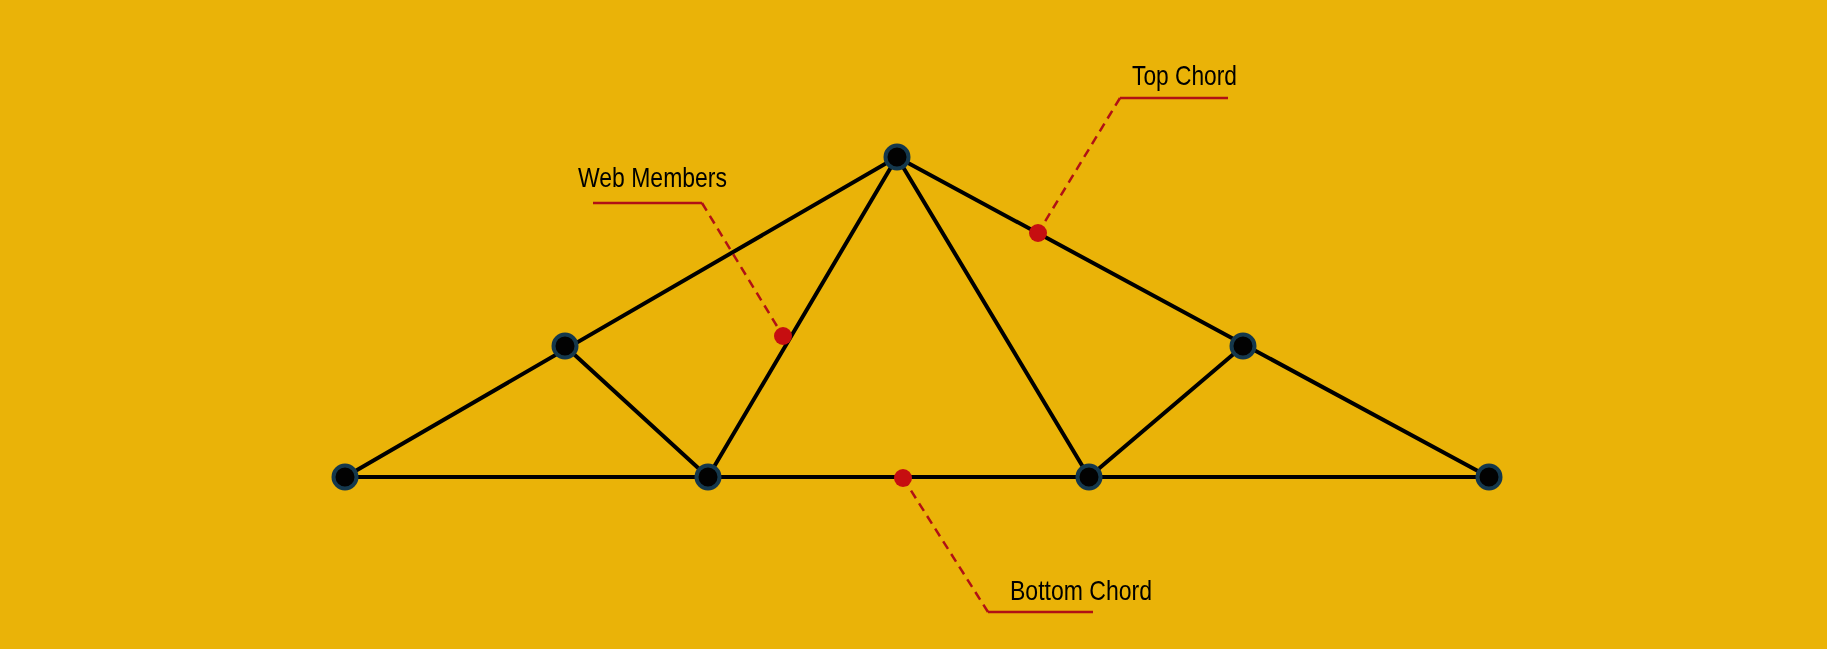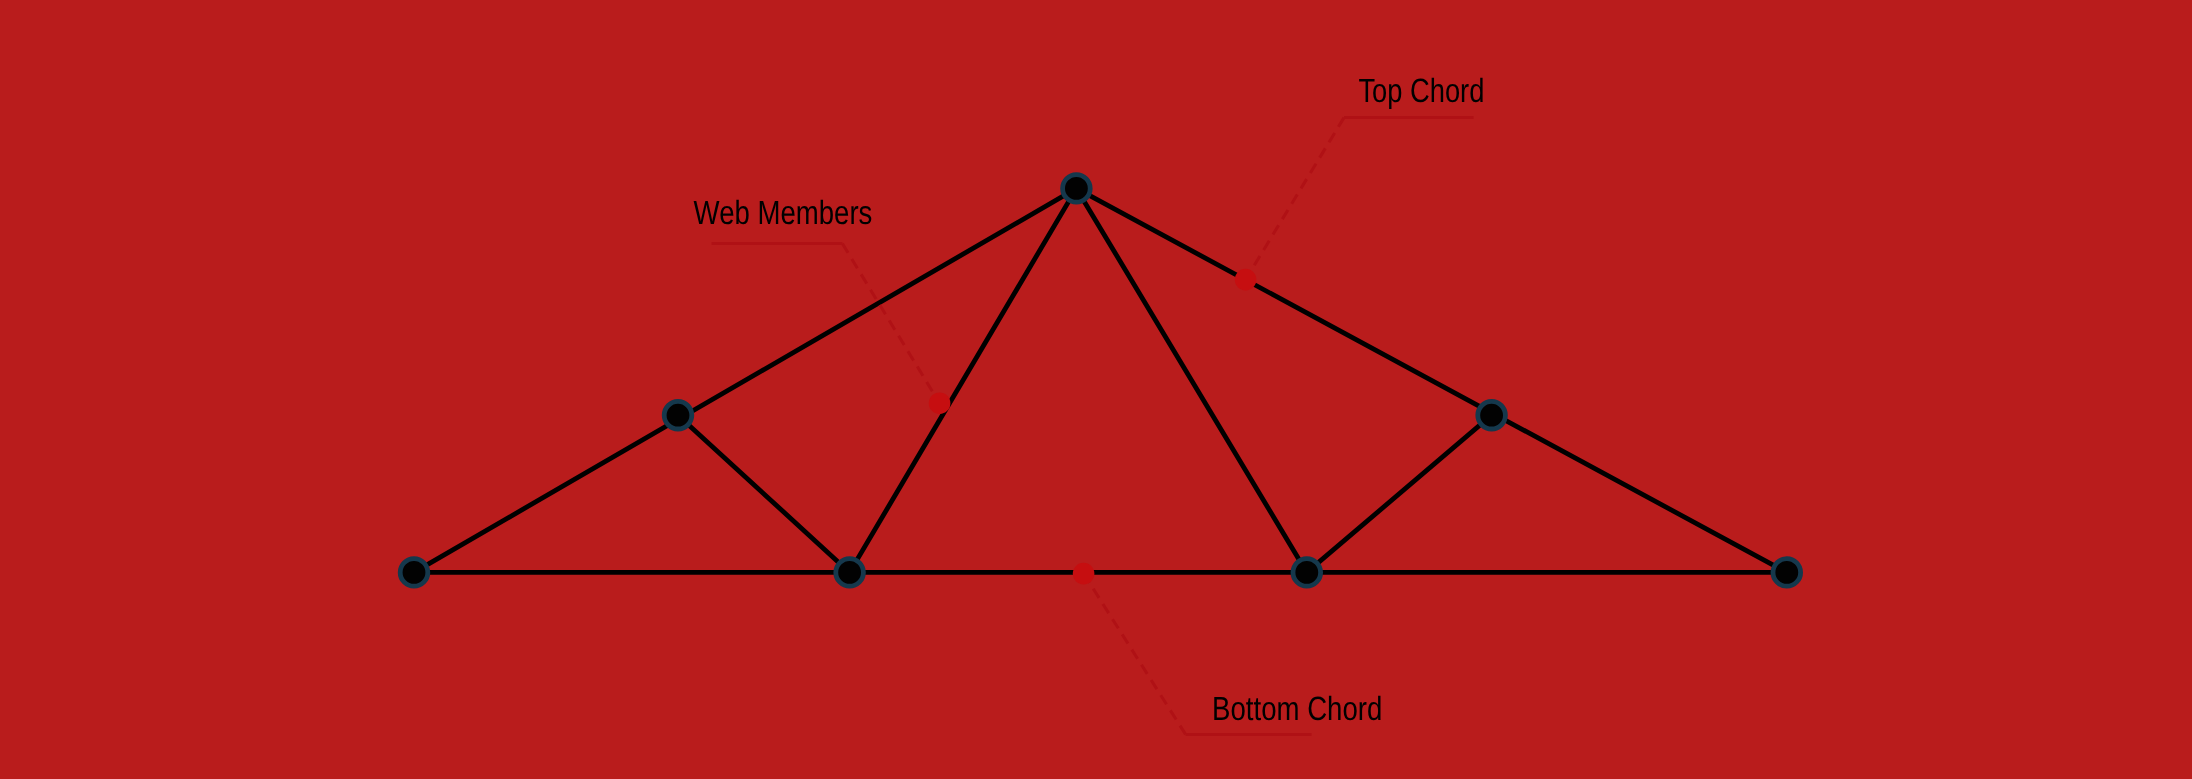--- a/index.html
+++ b/index.html
@@ -5,21 +5,21 @@
   html, body {
     margin: 0;
     padding: 0;
     background: #ffffff;
     font-family: "Liberation Sans", sans-serif;
   }
   .stage {
     position: relative;
     width: 1827px;
     height: 649px;
-    background: #b91c1c;
+    background: #eab308;
     overflow: hidden;
   }
   .stage svg {
     display: block;
     width: 1827px;
     height: 649px;
   }
   .truss-label {
     font-family: "Liberation Sans", sans-serif;
     fill: #000000;

